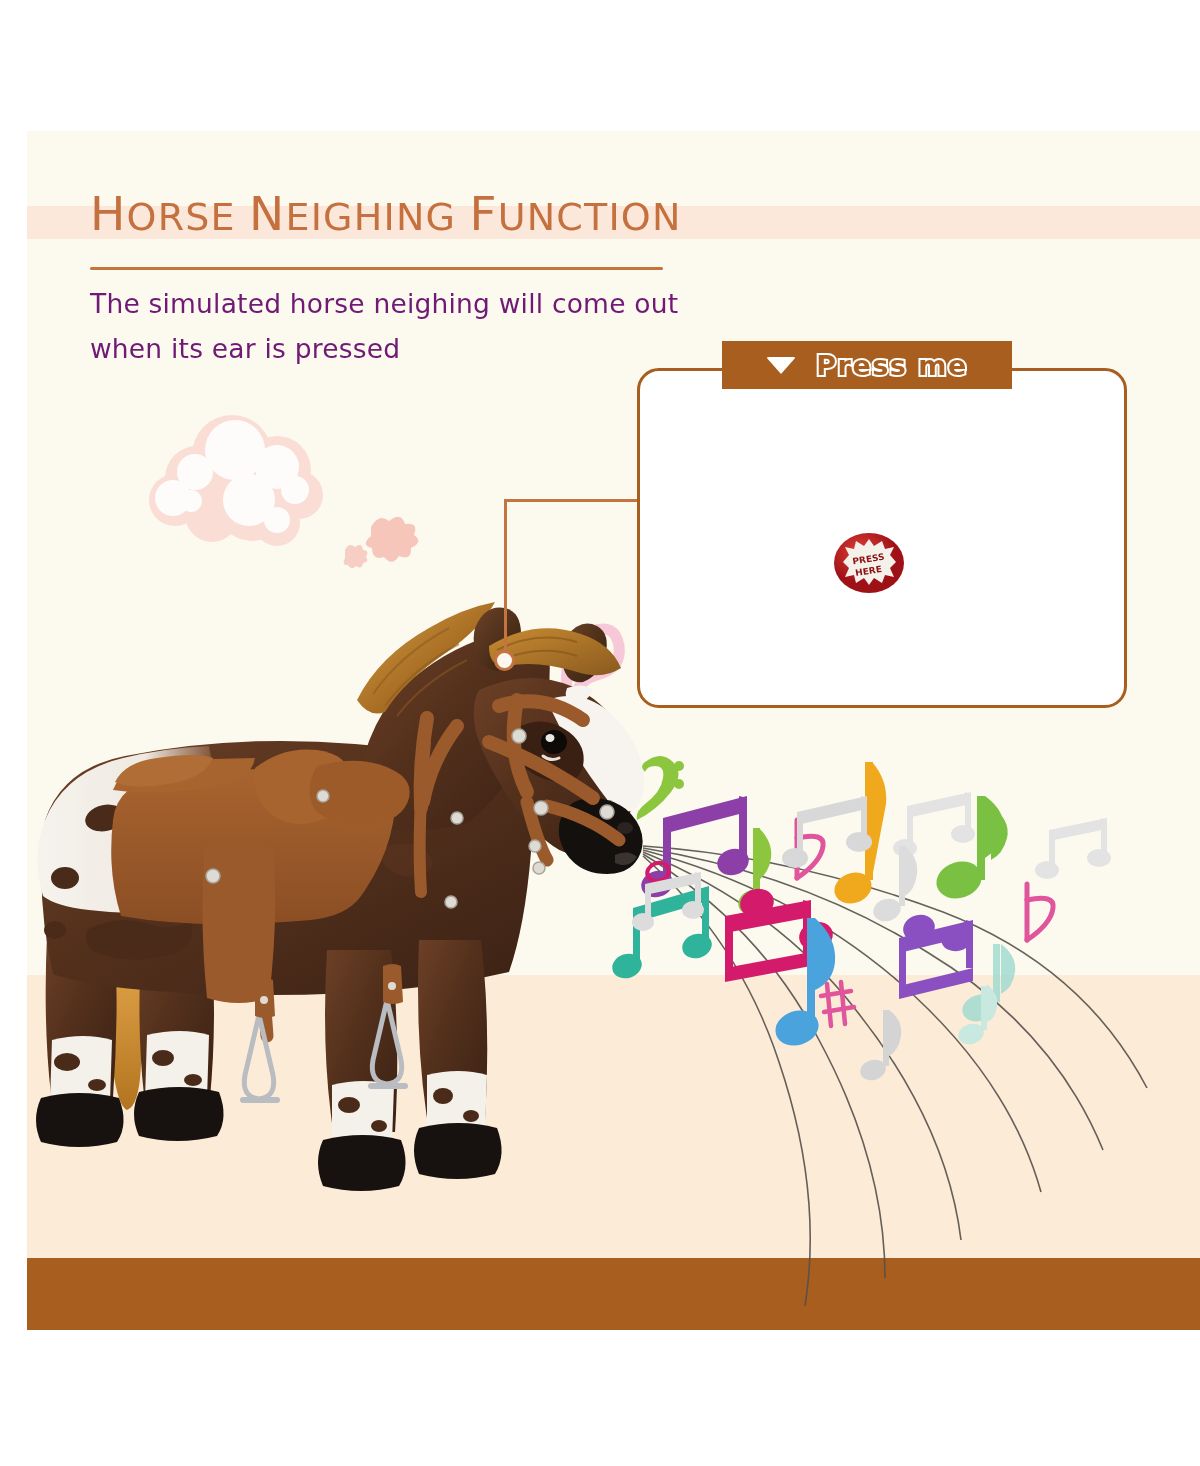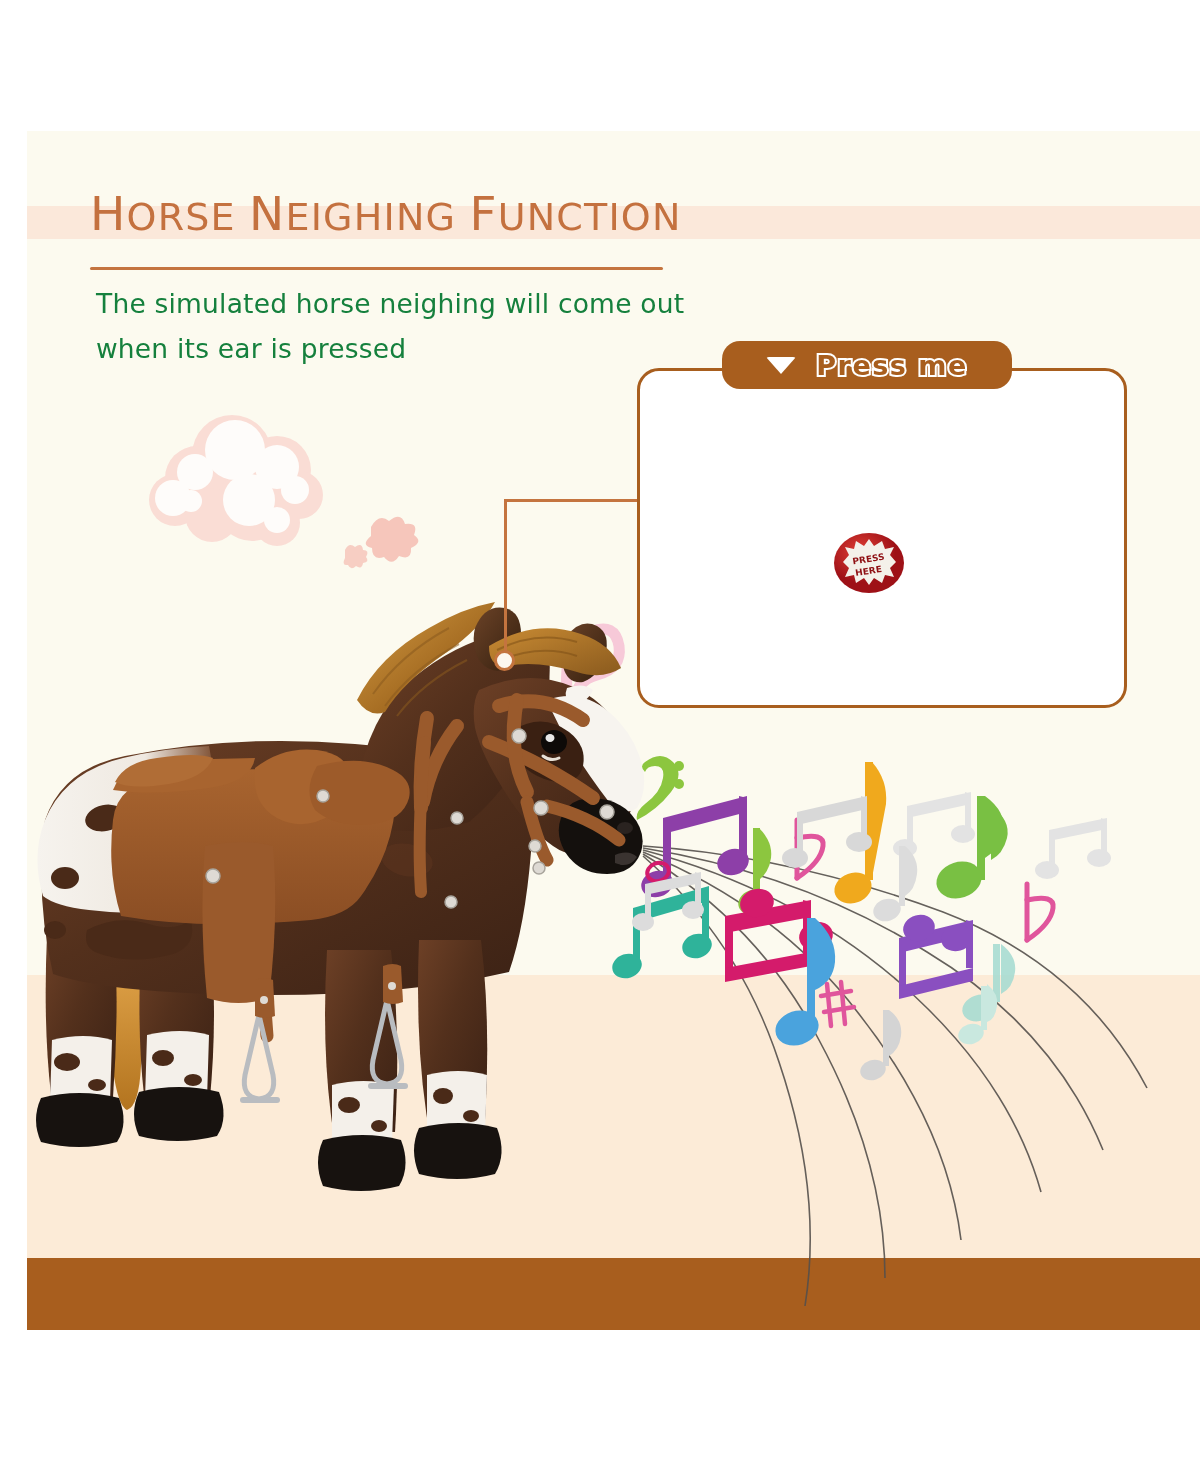--- a/index.html
+++ b/index.html
@@ -25,41 +25,41 @@
     font-family:"DejaVu Sans", sans-serif;
     color:#c4713f;
     letter-spacing:1.2px;
     white-space:nowrap;
     font-weight:400;
   }
   .page-title .cap{font-size:47px;}
   .page-title .sm{font-size:38px;}
   .title-rule{position:absolute;left:63px;top:267px;width:573px;height:3px;background:#c4743f;border-radius:2px;}
   .subtitle{
-    position:absolute;left:69px;top:281px;width:620px;
-    font-size:26.5px;line-height:45px;color:#15803d;
+    position:absolute;left:63px;top:281px;width:620px;
+    font-size:26.5px;line-height:45px;color:#701a75;
     font-family:"DejaVu Sans", sans-serif;font-weight:400;
     letter-spacing:.2px;
   }
 
   
   .connector-h{position:absolute;left:477px;top:499px;width:135px;height:3px;background:#c4743f;}
   .connector-v{position:absolute;left:477px;top:499px;width:3px;height:162px;background:#c4743f;}
   .connector-dot{position:absolute;left:467px;top:650px;width:21px;height:21px;border-radius:50%;
     background:#fdf7ef;border:3px solid #c4743f;box-sizing:border-box;}
 
   
   .callout{
     position:absolute;left:610px;top:368px;width:490px;height:340px;
     border:3px solid #a85e1e;border-radius:22px;background:#ffffff;
     box-sizing:border-box;overflow:hidden;
   }
   .press-badge{
     position:absolute;left:695px;top:341px;width:290px;height:48px;
-    background:#a85e1e;border-radius:18px;
+    background:#a85e1e;border-radius:0;
     display:flex;align-items:center;justify-content:center;gap:20px;z-index:6;
   }
   .press-badge-text{
     font-family:"DejaVu Sans", sans-serif;font-size:27px;font-weight:bold;color:#a85e1e;
     letter-spacing:1.5px;
     -webkit-text-stroke:4px #ffffff;paint-order:stroke fill;
   }
   .chev{width:0;height:0;border-left:15px solid transparent;border-right:15px solid transparent;
         border-top:17px solid #ffffff;border-radius:3px;}
 

